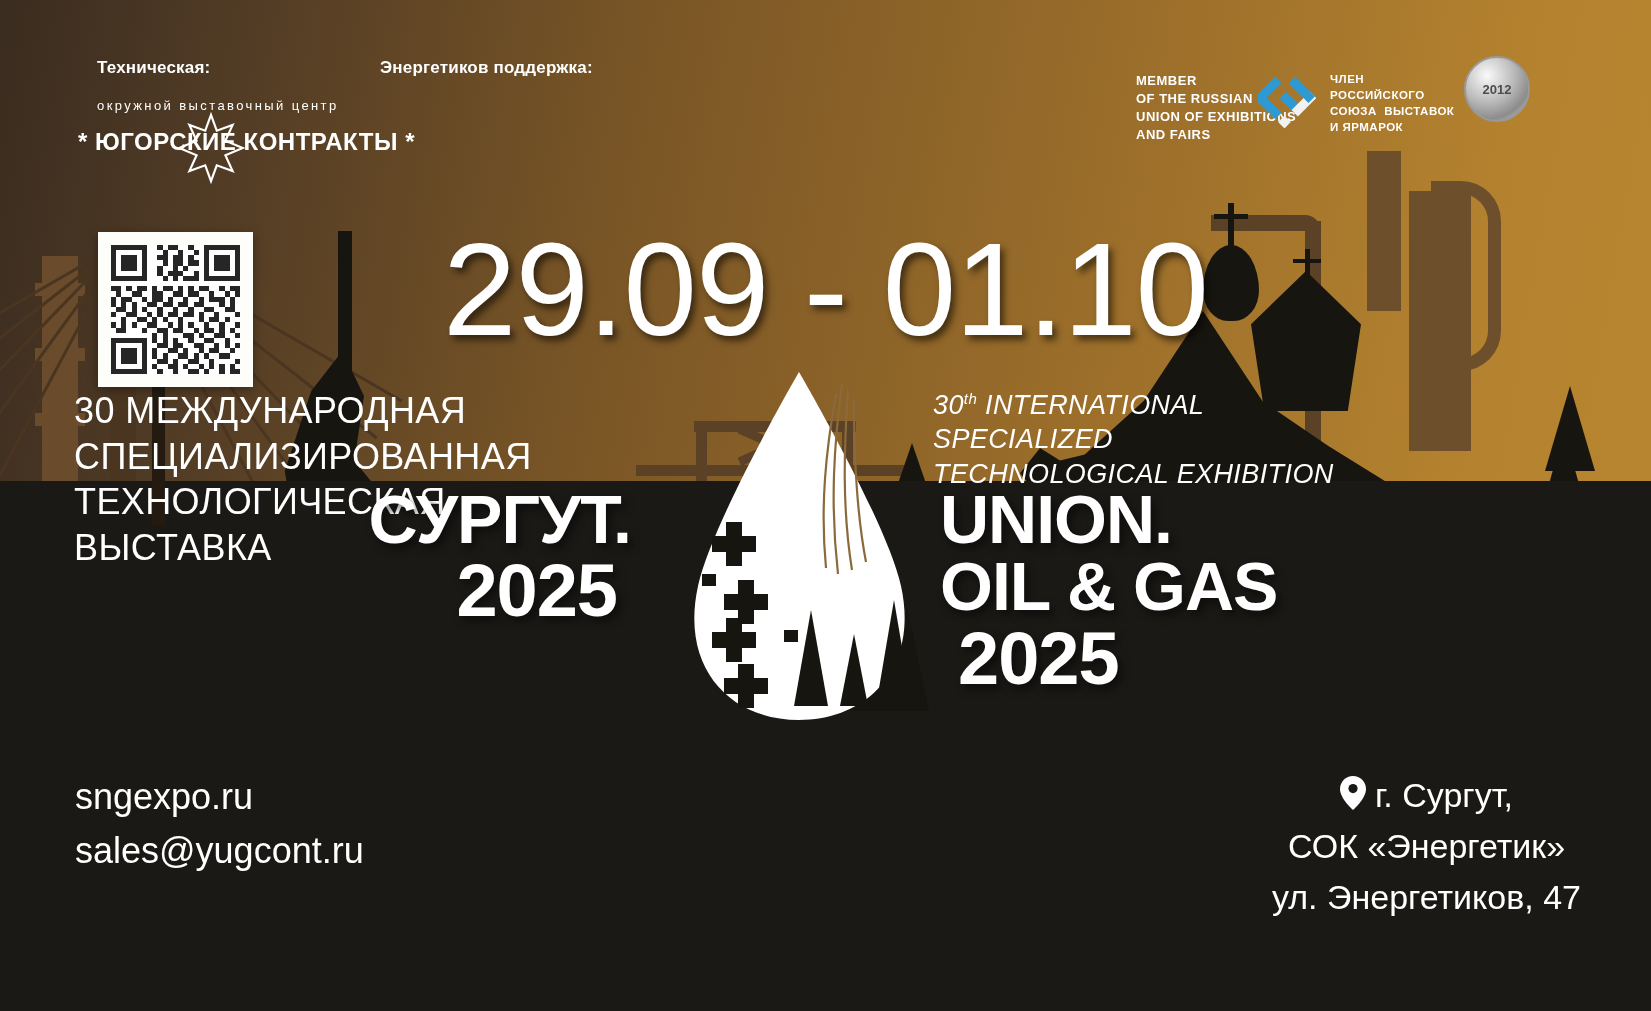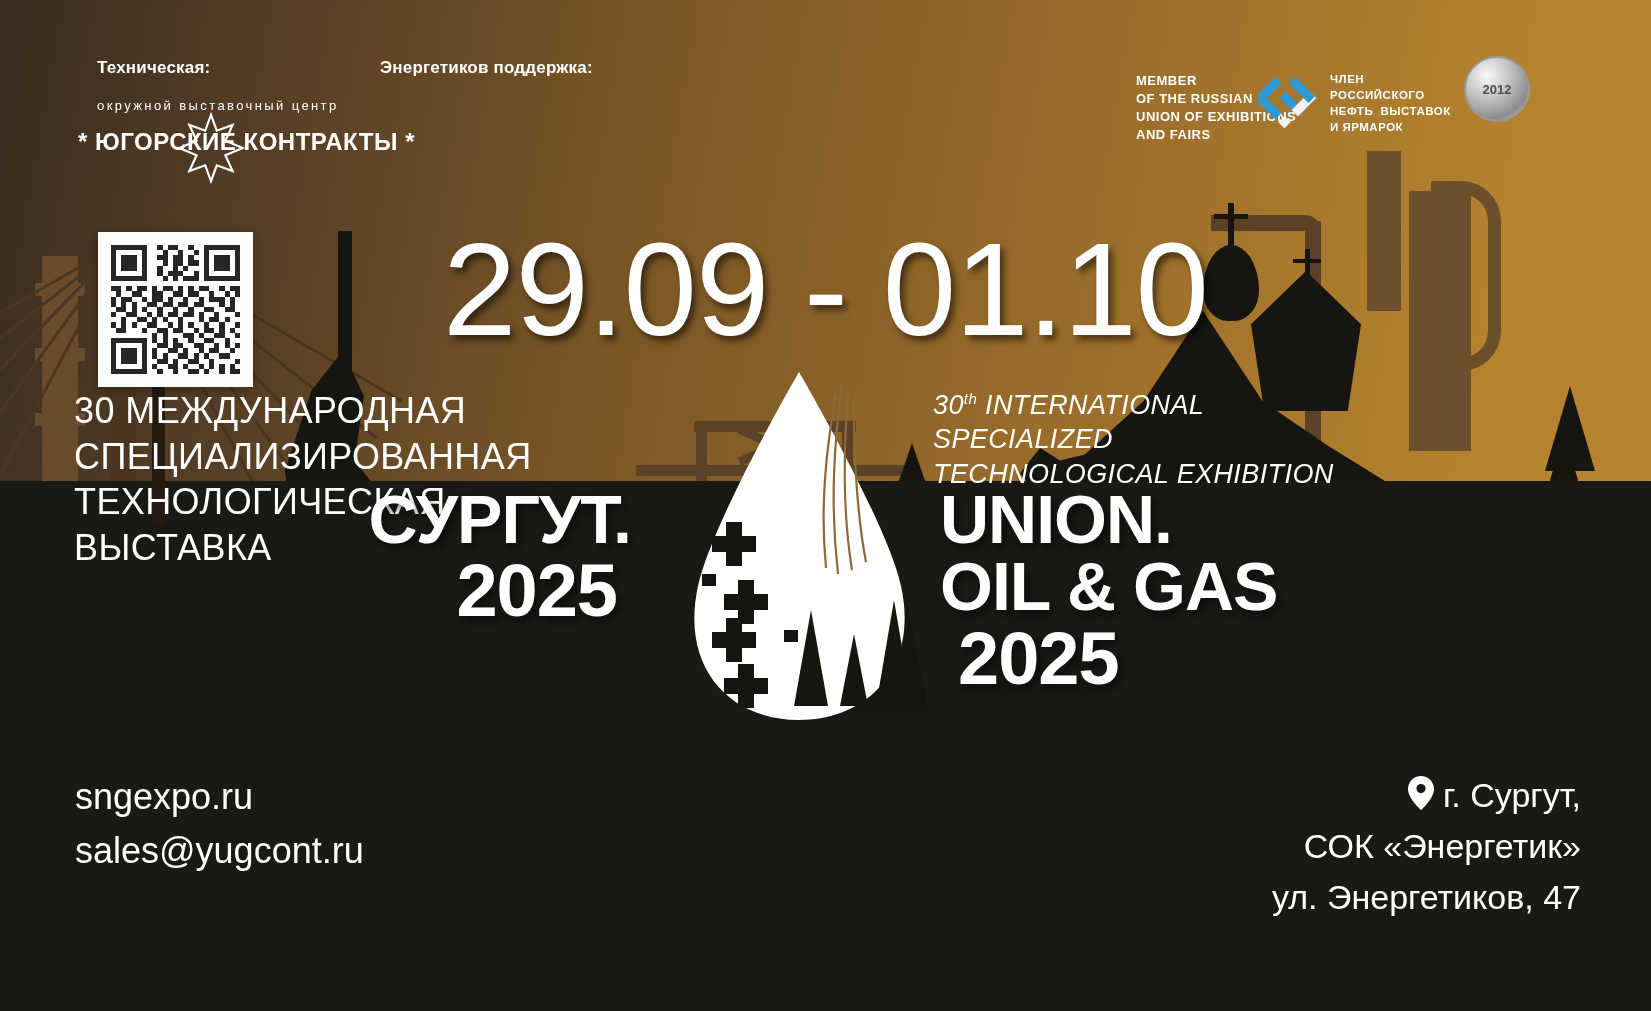--- a/index.html
+++ b/index.html
@@ -84,21 +84,21 @@
   .en-yr{text-align:left;padding-left:18px;}
 
   
   .drop{position:absolute;left:672px;top:372px;width:255px;height:348px;}
   .dropshape{position:absolute;inset:0;background:#fff;
     clip-path:path("M127 0 C127 0 40 150 26 214 C8 296 58 348 127 348 C196 348 247 296 229 214 C215 150 127 0 127 0 Z");}
   .orn{position:absolute;left:24px;top:150px;width:110px;height:190px;}
   .mini-derrick{position:absolute;background:#17150f;}
 
   .contact{position:absolute;left:75px;top:770px;color:#fff;font-size:36px;font-weight:300;line-height:1.5;}
-  .venue{position:absolute;right:70px;top:770px;color:#fff;font-size:34px;font-weight:300;line-height:1.5;text-align:right;}
+  .venue{position:absolute;right:70px;top:770px;color:#fff;font-size:34px;font-weight:300;line-height:1.5;text-align:center;}
   .pin{display:inline-block;vertical-align:-3px;margin-right:9px;}
 </style>
 </head>
 <body>
 
 <div class="banner">
 
   <div class="sky">
 
     <div class="tower-l">
@@ -183,21 +183,21 @@
       <rect x="6" y="6" width="9" height="30" fill="#2e9ad4"></rect>
       <rect x="6" y="6" width="30" height="9" fill="#2e9ad4"></rect>
       <rect x="6" y="40" width="9" height="9" fill="#f2f2f2"></rect>
       <rect x="24" y="24" width="9" height="26" fill="#2e9ad4"></rect>
       <rect x="24" y="41" width="26" height="9" fill="#f2f2f2"></rect>
       <rect x="41" y="20" width="9" height="28" fill="#2e9ad4"></rect>
     </g>
   </svg>
   <div class="ruef2" style="white-space:pre">ЧЛЕН
 РОССИЙСКОГО
-НЕФТЬ  ВЫСТАВОК
+СОЮЗА  ВЫСТАВОК
 И ЯРМАРОК</div>
   <div class="medal">
     <span class="medal-year">2012</span>
   </div>
 
   <div class="qrpost"></div>
   <div class="qrcard">
     <svg class="qr" viewBox="0 0 25 25" shape-rendering="crispEdges">
       <rect width="25" height="25" fill="#fff"></rect>
       <g fill="#262626">

